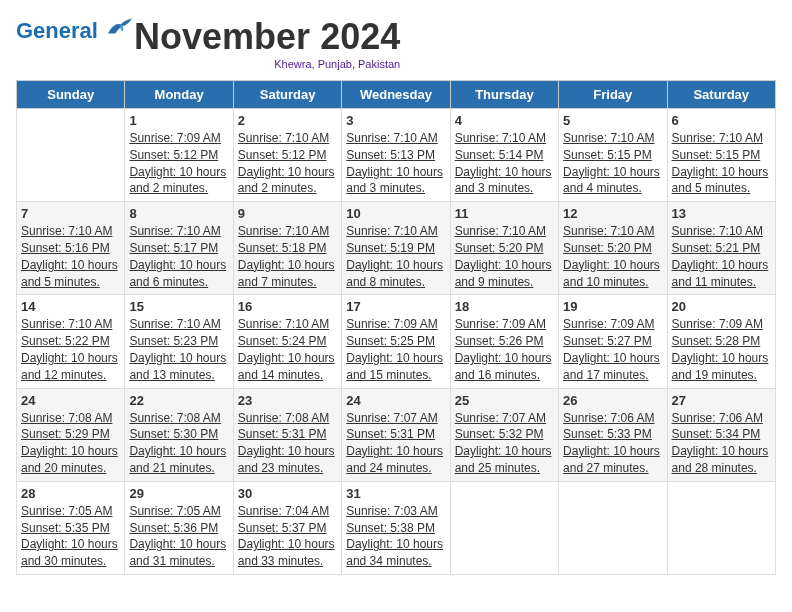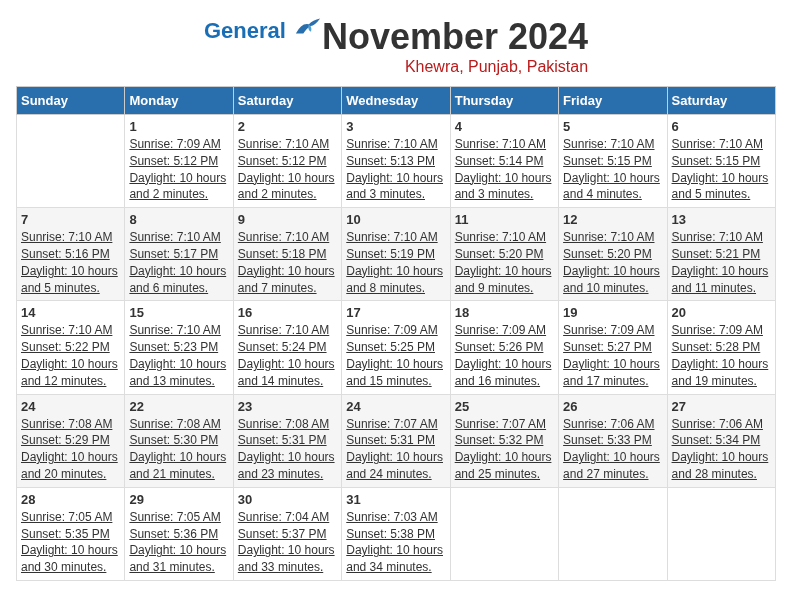--- a/index.html
+++ b/index.html
@@ -5,21 +5,21 @@
     * { box-sizing: border-box; margin: 0; padding: 0; }
     body {
       font-family: Arial, sans-serif;
       background: #fff;
       width: 792px;
       min-height: 612px;
       padding: 16px;
     }
     .header {
       display: flex;
-      justify-content: center;
+      justify-content: flex-start;
       align-items: flex-start;
       margin-bottom: 10px;
     }
     .logo {
       display: flex;
       align-items: center;
     }
     .logo-text {
       font-size: 22px;
       font-weight: bold;
@@ -36,35 +36,35 @@
     }
     .title-block {
       text-align: right;
     }
     .main-title {
       font-size: 36px;
       font-weight: bold;
       color: #333;
     }
     .sub-title {
-      font-size: 16px;
-      color: #b91c1c;
+      font-size: 11px;
+      color: #4c1d95;
     }
     table {
       width: 100%;
       border-collapse: collapse;
       table-layout: fixed;
     }
     thead tr th {
       background-color: #2a6fad;
       color: #fff;
       padding: 6px 4px;
       font-size: 13px;
       font-weight: bold;
-      text-align: left;
+      text-align: center;
       border: 1px solid #ccc;
     }
     tbody tr td {
       border: 1px solid #ddd;
       vertical-align: top;
       padding: 4px 4px;
       font-size: 10.5px;
       color: #333;
       background: #fff;
       min-height: 70px;

